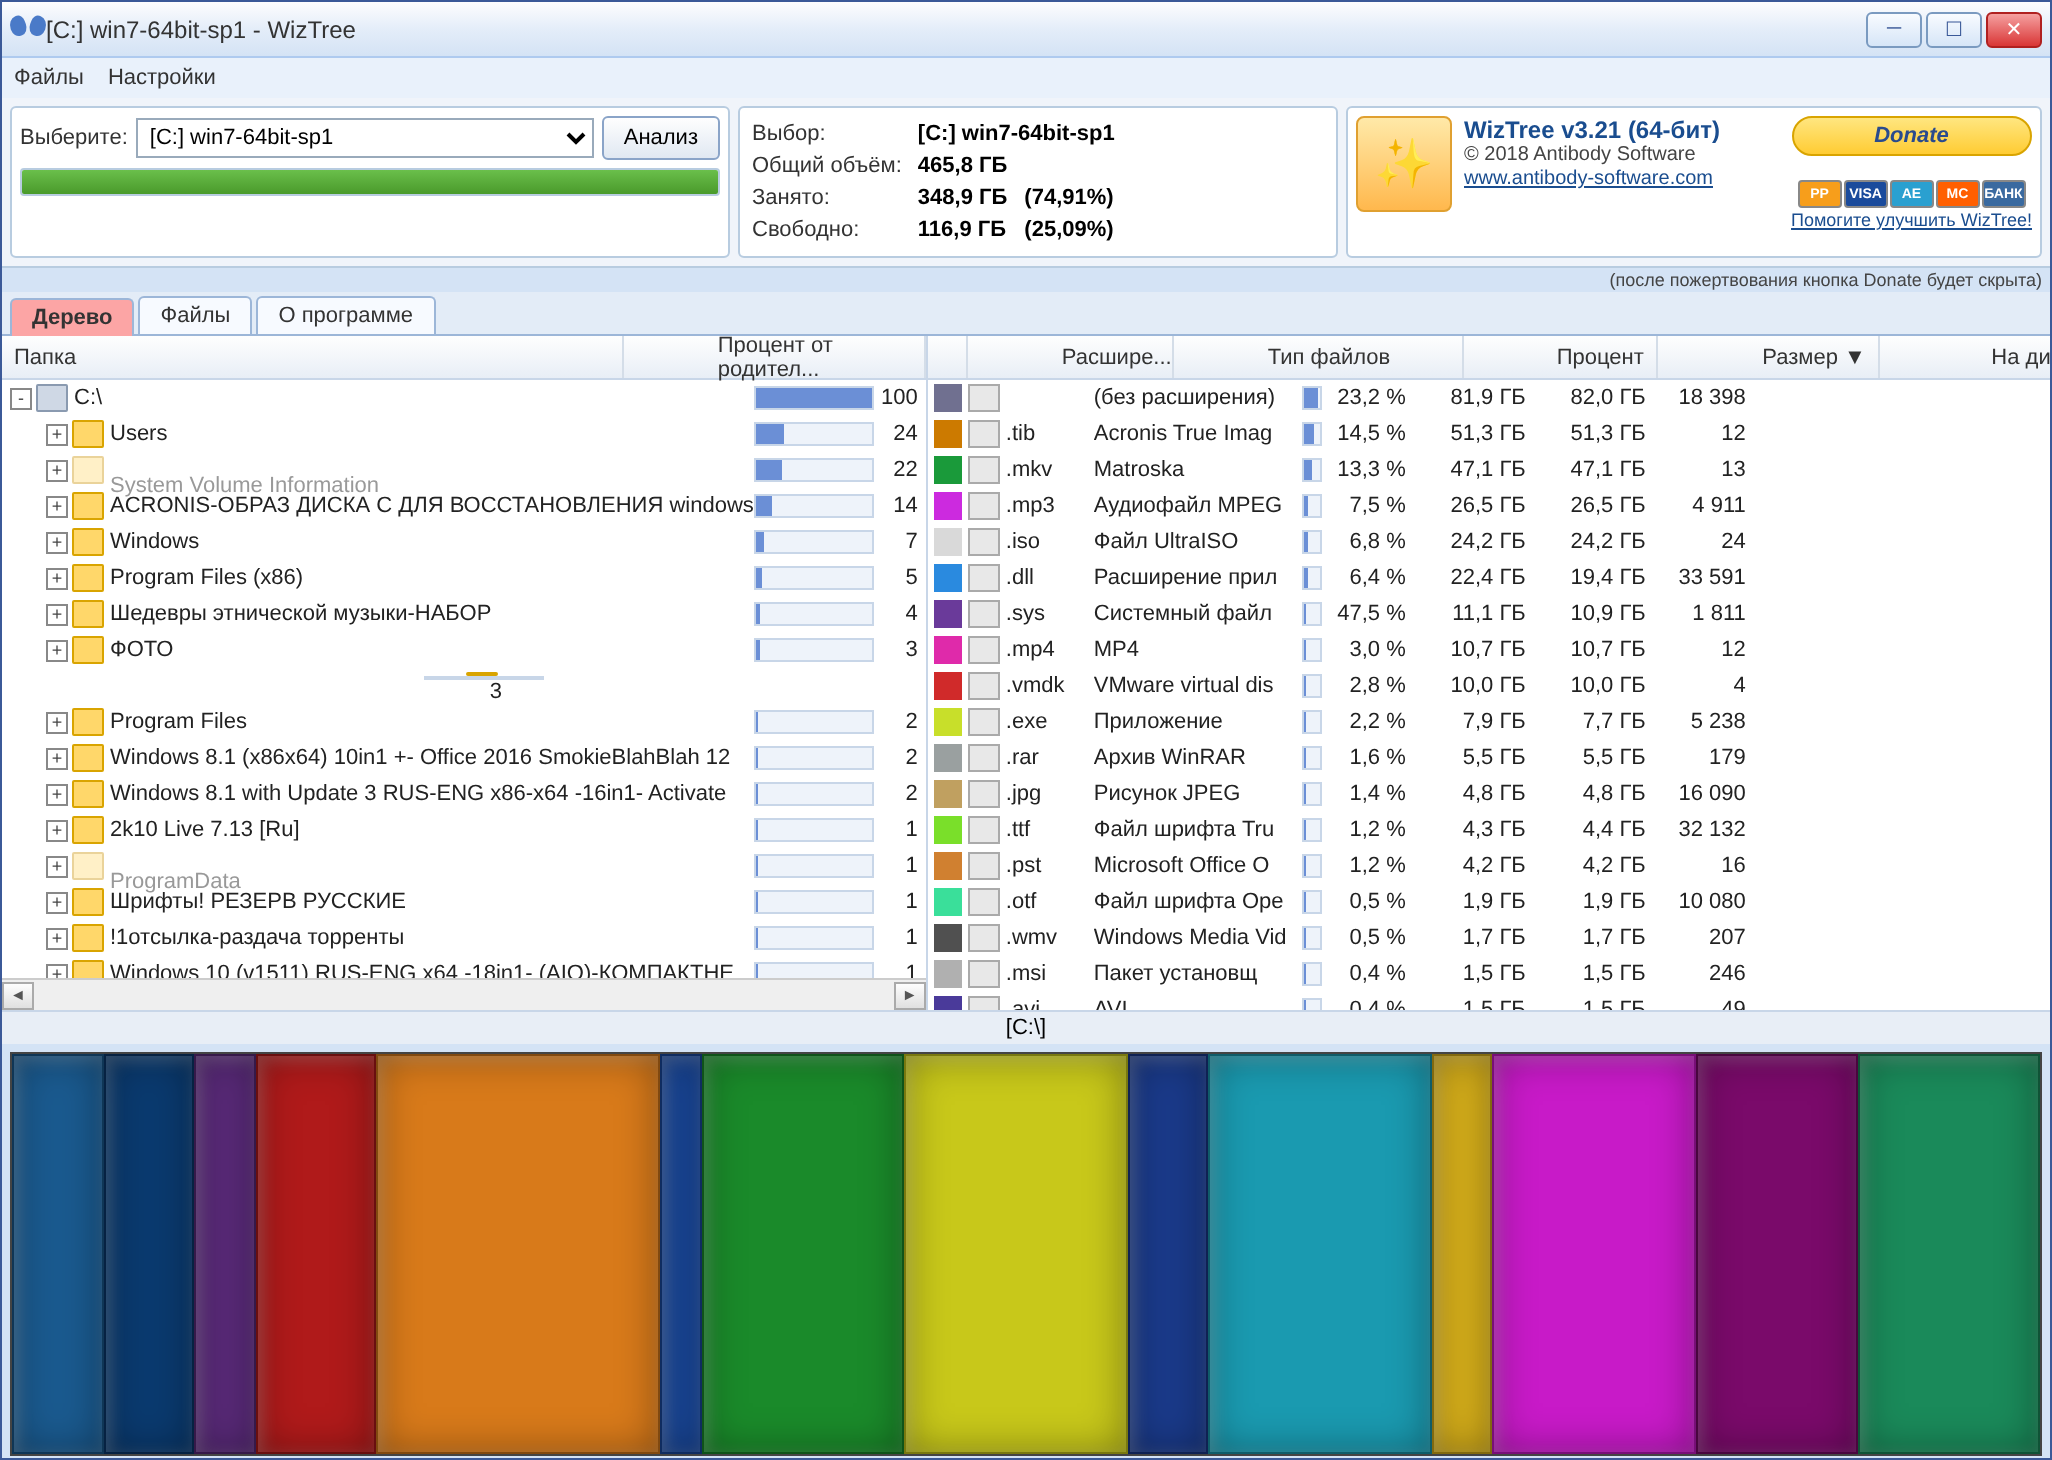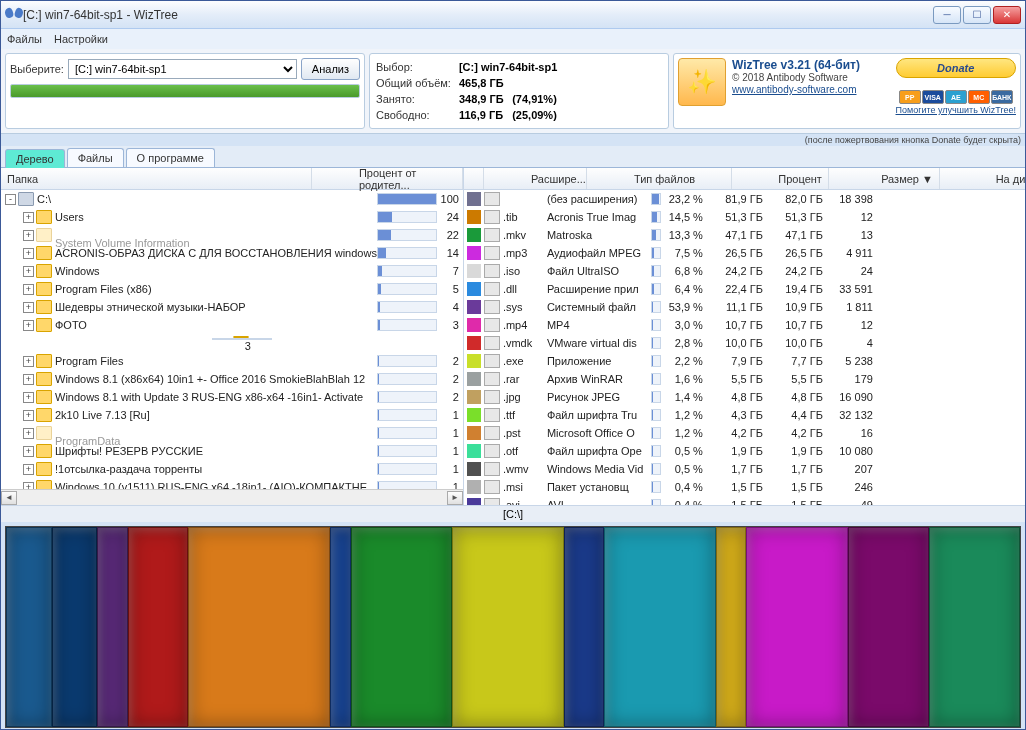--- a/index.html
+++ b/index.html
@@ -31,21 +31,21 @@
 .appinfo .name{font-weight:bold;color:#1a4d8f;font-size:12px;}
 .appinfo .c{color:#444;font-size:10px;}
 .appinfo a{color:#1a4d8f;text-decoration:underline;font-size:10px;}
 .donate{text-align:center;}
 .donatebtn{background:linear-gradient(#ffe680,#ffcc33);border:1px solid #d9a400;border-radius:10px;padding:3px 14px;font-style:italic;font-weight:bold;color:#2a4b8d;margin-bottom:12px;}
 .cards{display:flex;gap:1px;justify-content:center;}
 .card{width:22px;height:14px;border:1px solid #888;border-radius:2px;font-size:7px;display:flex;align-items:center;justify-content:center;color:#fff;font-weight:bold;}
 .tiny{font-size:9px;color:#444;text-align:right;padding:1px 4px;}
 .tabs{display:flex;padding:2px 4px 0 4px;background:#e3ecf7;}
 .tab{padding:3px 10px;border:1px solid #9cb6d8;border-bottom:none;background:#f7faff;border-radius:3px 3px 0 0;margin-right:2px;color:#333;}
-.tab.active{background:#5eead4;font-weight:normal;position:relative;top:1px;}
+.tab.active{background:#fca5a5;font-weight:bold;position:relative;top:1px;}
 .content{display:flex;background:#fff;border-top:1px solid #9cb6d8;height:338px;}
 .tree-pane{width:518px;border-right:1px solid #c8d6e8;display:flex;flex-direction:column;}
 .ext-pane{flex:1;display:flex;flex-direction:column;}
 .colheader{display:flex;background:linear-gradient(#fefefe,#e8eef6);border-bottom:1px solid #c8d6e8;height:22px;align-items:center;gap:41px;}
 .colheader span{padding:0 6px;border-right:1px solid #d4dde8;height:100%;display:flex;align-items:center;color:#333;}
 .tree-body,.ext-body{flex:1;overflow:auto;}
 .tree-row{display:flex;align-items:center;height:18px;padding-left:4px;}
 .tree-row .exp{width:11px;height:11px;border:1px solid #888;background:#fff;display:flex;align-items:center;justify-content:center;font-size:9px;color:#444;margin-right:2px;}
 .tree-row .ficon{width:16px;height:14px;background:#ffd76a;border:1px solid #d9a400;border-radius:1px;margin-right:3px;}
 .tree-row .ficon.drive{background:#cfd8e5;border-color:#8a9ab0;}
@@ -421,21 +421,21 @@
           <span class="c-files">33 591</span>
         </div>
         <div class="ext-row">
           <div class="sw" style="background: rgb(106, 58, 154);"></div>
           <div class="eicon"></div>
           <span class="c-ext">.sys</span>
           <span class="c-type">Системный файл</span>
           <div class="c-pctbar">
             <div class="bf" style="width: 12%;"></div>
           </div>
-          <span class="c-pct">53,9 %</span>
+          <span class="c-pct">47,5 %</span>
           <span class="c-size">11,1 ГБ</span>
           <span class="c-disk">10,9 ГБ</span>
           <span class="c-files">1 811</span>
         </div>
         <div class="ext-row">
           <div class="sw" style="background: rgb(223, 42, 170);"></div>
           <div class="eicon"></div>
           <span class="c-ext">.mp4</span>
           <span class="c-type">MP4</span>
           <div class="c-pctbar">

